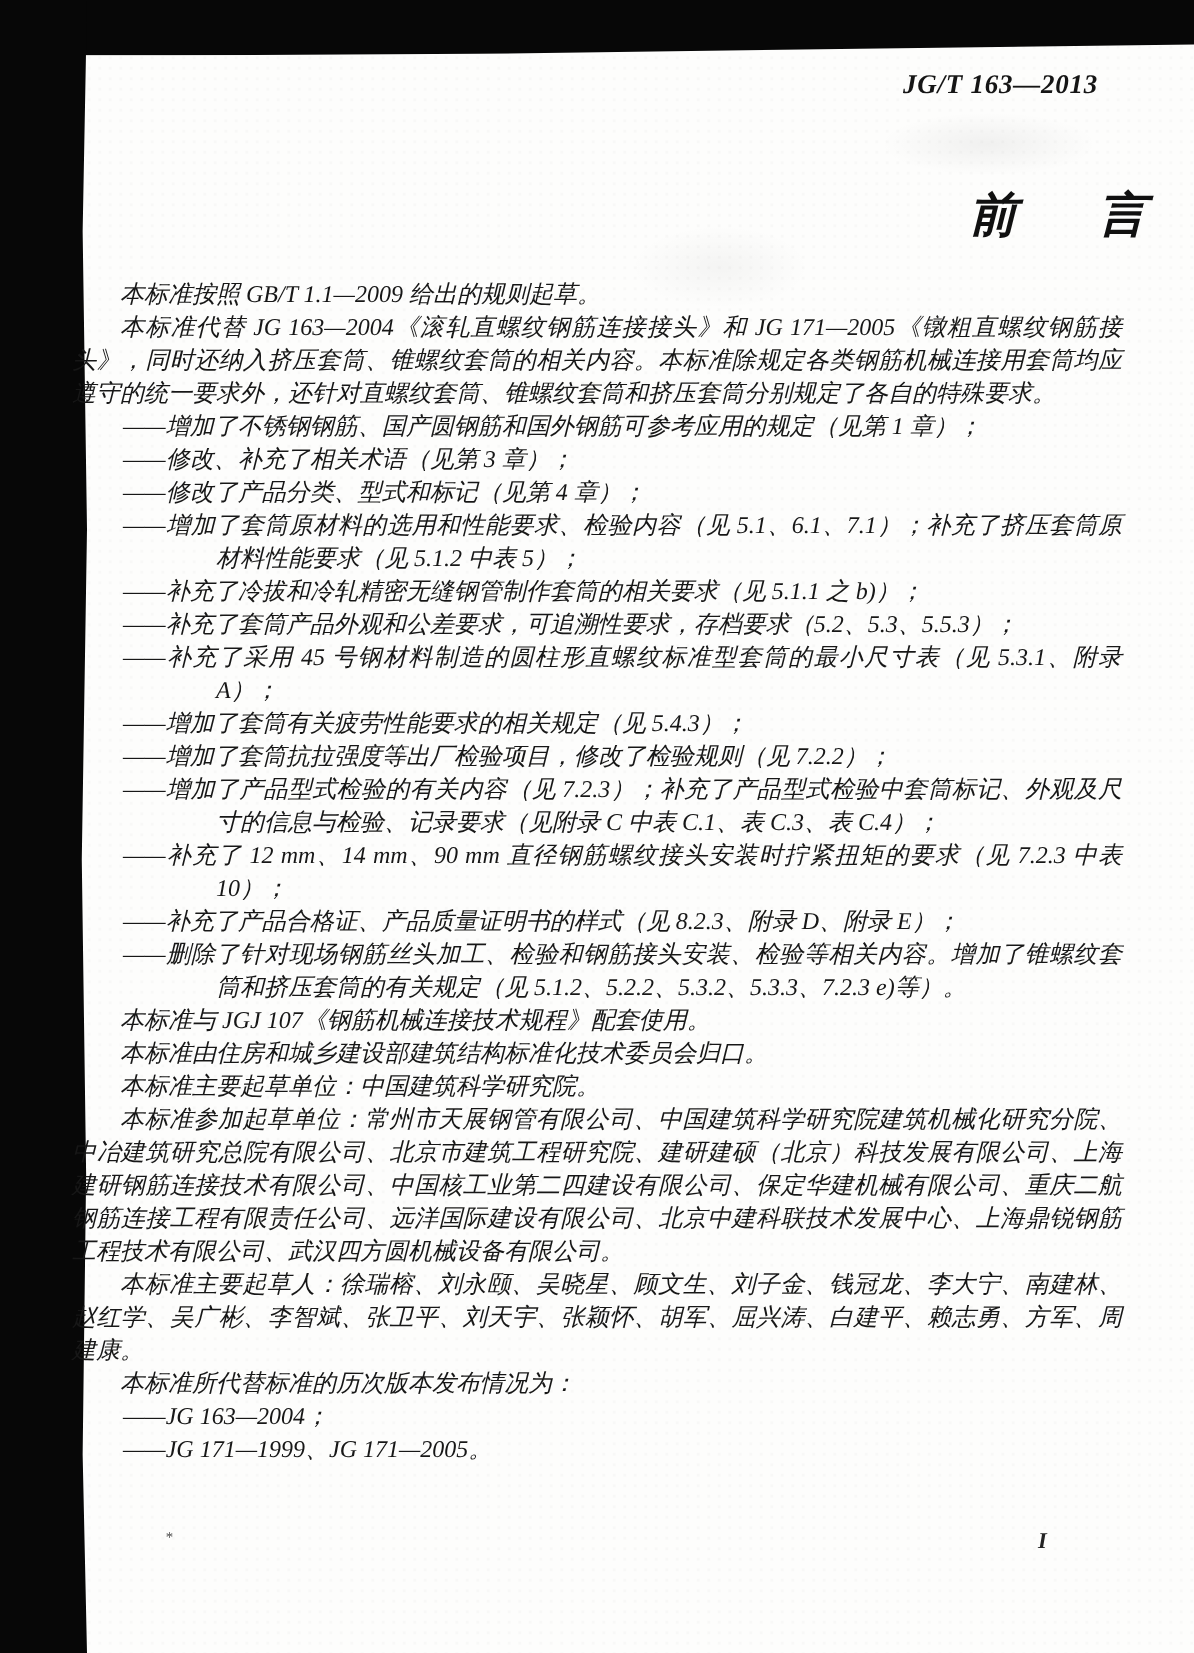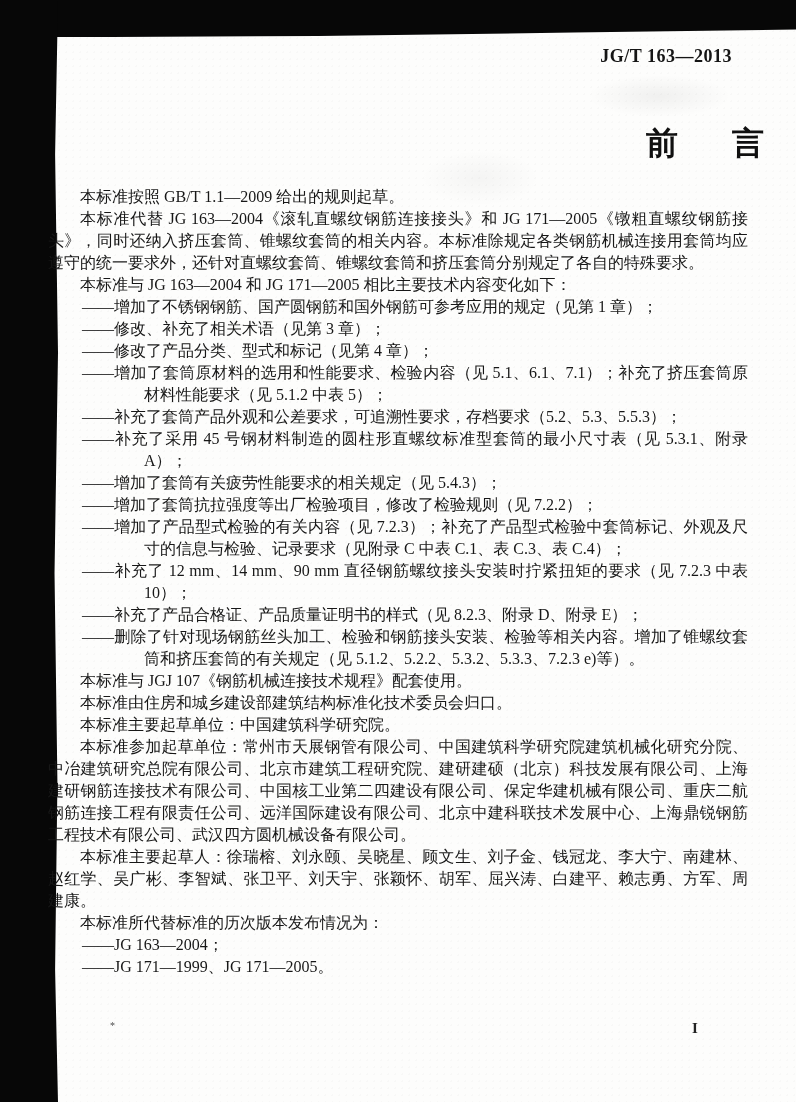--- a/index.html
+++ b/index.html
@@ -8,20 +8,21 @@
     background:#ffffff;
     font-family:"Liberation Serif","DejaVu Serif",serif;
   }
   .page {
     position:relative; width:796px; height:1102px;
     background:#fdfdfc;
     background-image: radial-gradient(rgba(0,0,0,0.018) 1px, transparent 1px);
     background-size: 7px 7px;
     color:#161616;
     overflow:hidden;
+    font-style:italic;
   }
   
   .scan-bar-top {
     position:absolute; top:0; left:0; width:796px; height:37px;
     background:#070707;
     clip-path: polygon(0 0, 100% 0, 100% 80%, 72% 88%, 40% 97%, 14% 100%, 0 100%);
   }
   .scan-bar-left {
     position:absolute; top:0; left:0; width:58px; height:1102px;
     background:#070707;
@@ -74,25 +75,25 @@
 
   <div class="std-num">JG/T 163—2013</div>
 
   <div class="doc-title">
     <span>前</span><span class="title-gap"></span><span>言</span>
   </div>
 
   <div class="content">
       <p class="indent">本标准按照 GB/T 1.1—2009 给出的规则起草。</p>
       <p class="indent">本标准代替 JG 163—2004《滚轧直螺纹钢筋连接接头》和 JG 171—2005《镦粗直螺纹钢筋接头》，同时还纳入挤压套筒、锥螺纹套筒的相关内容。本标准除规定各类钢筋机械连接用套筒均应遵守的统一要求外，还针对直螺纹套筒、锥螺纹套筒和挤压套筒分别规定了各自的特殊要求。</p>
-      <p class="indent">本标准与 JG 163—2004 和 JG 171—2005 相比主要技术内容变化如下：</p>
       <p class="dash">——增加了不锈钢钢筋、国产圆钢筋和国外钢筋可参考应用的规定（见第 1 章）；</p>
       <p class="dash">——修改、补充了相关术语（见第 3 章）；</p>
       <p class="dash">——修改了产品分类、型式和标记（见第 4 章）；</p>
       <p class="dash">——增加了套筒原材料的选用和性能要求、检验内容（见 5.1、6.1、7.1）；补充了挤压套筒原材料性能要求（见 5.1.2 中表 5）；</p>
+      <p class="dash">——补充了冷拔和冷轧精密无缝钢管制作套筒的相关要求（见 5.1.1 之 b)）；</p>
       <p class="dash">——补充了套筒产品外观和公差要求，可追溯性要求，存档要求（5.2、5.3、5.5.3）；</p>
       <p class="dash">——补充了采用 45 号钢材料制造的圆柱形直螺纹标准型套筒的最小尺寸表（见 5.3.1、附录 A）；</p>
       <p class="dash">——增加了套筒有关疲劳性能要求的相关规定（见 5.4.3）；</p>
       <p class="dash">——增加了套筒抗拉强度等出厂检验项目，修改了检验规则（见 7.2.2）；</p>
       <p class="dash">——增加了产品型式检验的有关内容（见 7.2.3）；补充了产品型式检验中套筒标记、外观及尺寸的信息与检验、记录要求（见附录 C 中表 C.1、表 C.3、表 C.4）；</p>
       <p class="dash">——补充了 12 mm、14 mm、90 mm 直径钢筋螺纹接头安装时拧紧扭矩的要求（见 7.2.3 中表 10）；</p>
       <p class="dash">——补充了产品合格证、产品质量证明书的样式（见 8.2.3、附录 D、附录 E）；</p>
       <p class="dash">——删除了针对现场钢筋丝头加工、检验和钢筋接头安装、检验等相关内容。增加了锥螺纹套筒和挤压套筒的有关规定（见 5.1.2、5.2.2、5.3.2、5.3.3、7.2.3 e)等）。</p>
       <p class="indent">本标准与 JGJ 107《钢筋机械连接技术规程》配套使用。</p>
       <p class="indent">本标准由住房和城乡建设部建筑结构标准化技术委员会归口。</p>

